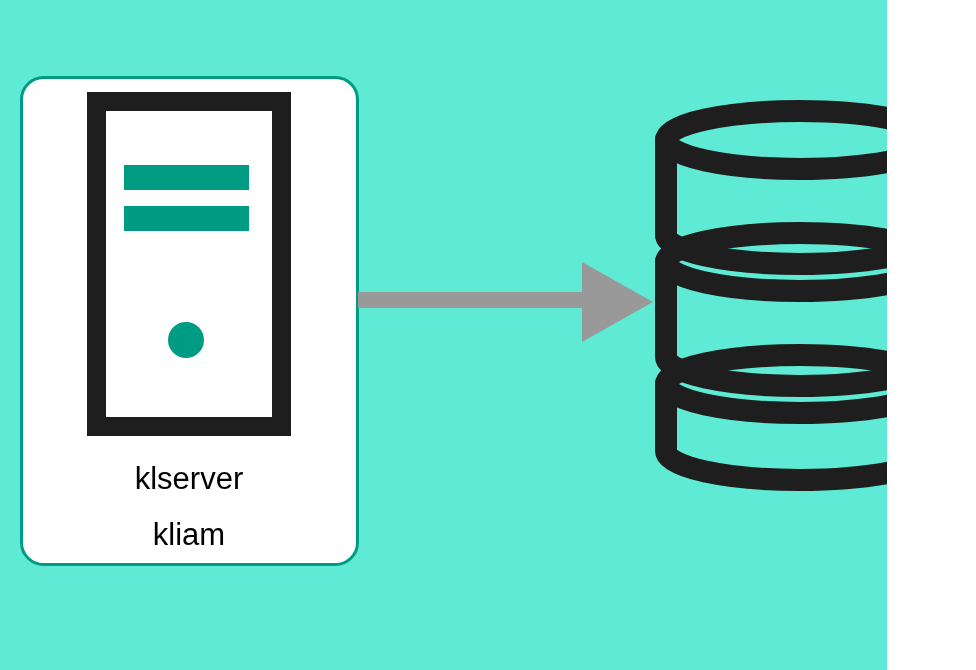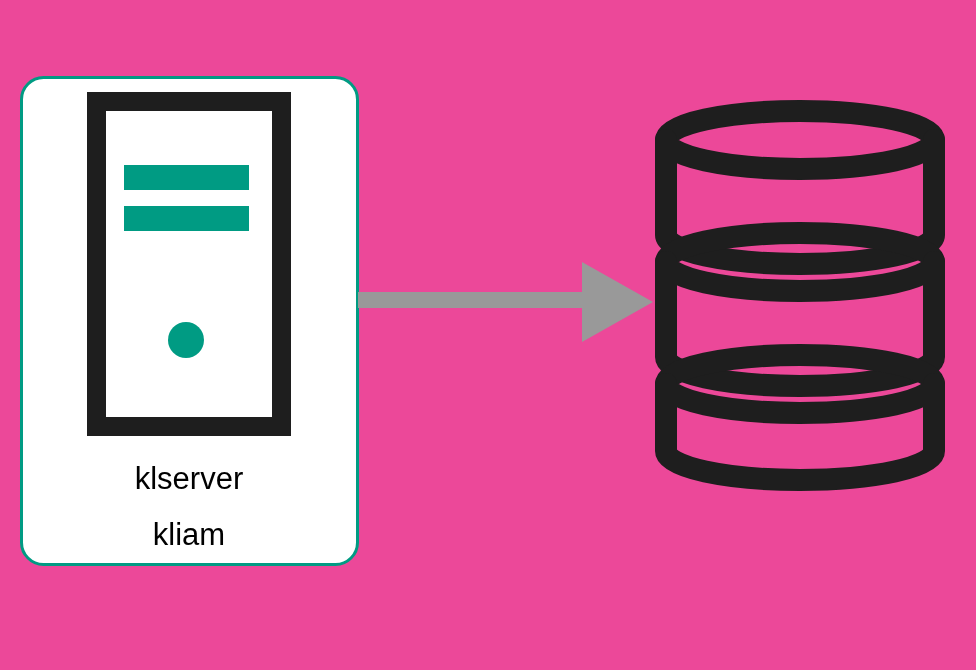--- a/index.html
+++ b/index.html
@@ -6,23 +6,23 @@
   html, body {
     margin: 0;
     padding: 0;
     background: #ffffff;
   }
   body {
     font-family: "Liberation Sans", sans-serif;
   }
   #canvas {
     position: relative;
-    width: 976px;
+    width: 887px;
     height: 670px;
-    background: #ec4899;
+    background: #5eead4;
     overflow: hidden;
   }
   #diagram-svg {
     position: absolute;
     left: 0;
     top: 0;
     width: 976px;
     height: 670px;
     display: block;
   }

